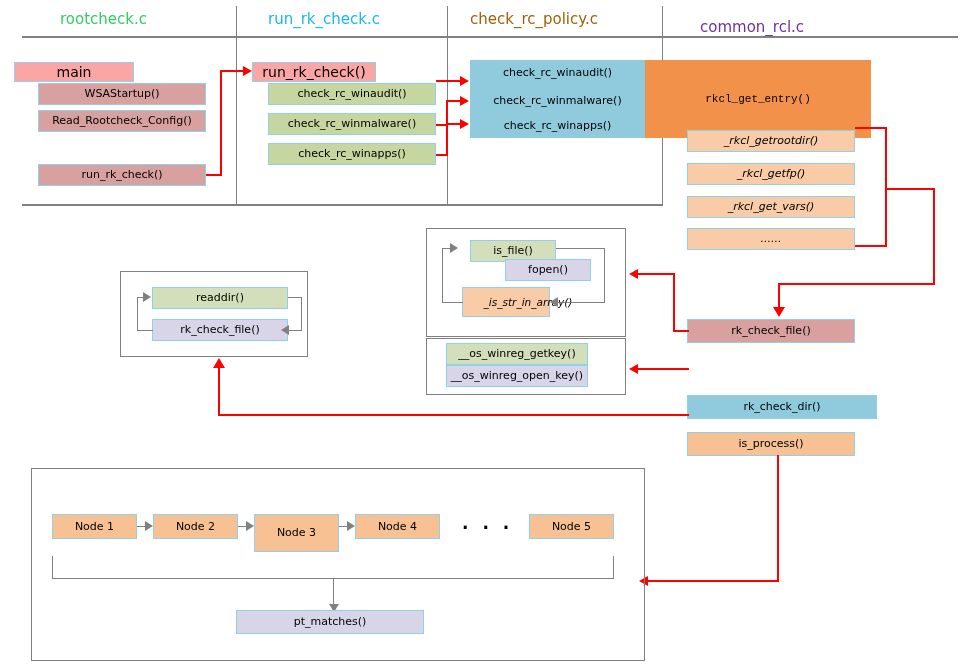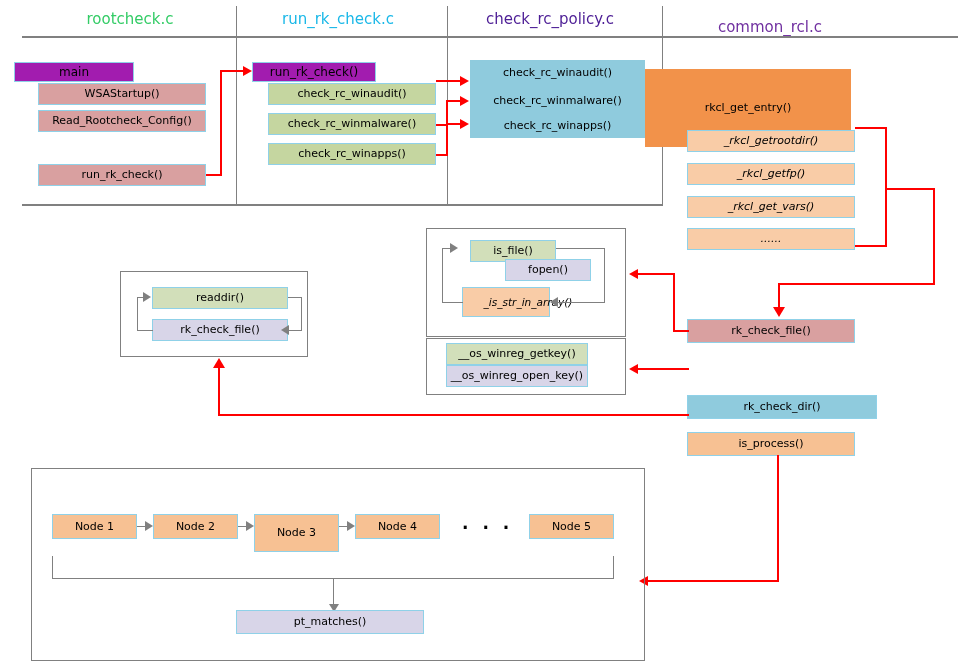--- a/index.html
+++ b/index.html
@@ -14,21 +14,21 @@
     height: 667px;
     background: #ffffff;
     overflow: hidden;
   }
   
   .col-title {
     position: absolute;
     font-size: 15px;
     font-family: "DejaVu Sans", sans-serif;
     white-space: nowrap;
-    text-align: center;
+    text-align: left;
     line-height: 18px;
   }
   .divider-v {
     position: absolute;
     width: 1px;
     background: #808080;
   }
   .divider-h {
     position: absolute;
     height: 2px;
@@ -44,26 +44,26 @@
     font-size: 11px;
     color: #000000;
     text-align: center;
     line-height: 12px;
     padding: 0 2px;
     white-space: nowrap;
   }
   .box.wrap { white-space: normal; }
   .box-red {
     position: absolute;
-    background: #a21caf;
+    background: #fca5a5;
     border: 1px solid #8fd1e8;
     display: flex;
     align-items: center;
     justify-content: center;
-    font-size: 12px;
+    font-size: 14px;
     color: #000000;
     white-space: nowrap;
   }
   .c-rose   { background: #d9a0a0; }
   .c-green  { background: #c5d6a0; }
   .c-blue   { background: #8fcbdd; }
   .c-orange { background: #f7c193; }
   .c-orange-strong { background: #f2924a; border-color: #f2924a; }
   .c-lilac  { background: #d8d5e8; }
   .c-green-pale { background: #d2dfba; }
@@ -101,21 +101,21 @@
     font-weight: bold;
   }
 </style>
 </head>
 <body>
 
 <div id="canvas">
 
   <div class="col-title" style="left:60px; top:10px; width:140px; color:#33cc66;">rootcheck.c</div>
   <div class="col-title" style="left:268px; top:10px; width:140px; color:#1ab8e8;">run_rk_check.c</div>
-  <div class="col-title" style="left:470px; top:10px; width:160px; color:#4c1d95;">check_rc_policy.c</div>
+  <div class="col-title" style="left:470px; top:10px; width:160px; color:#a16207;">check_rc_policy.c</div>
   <div class="col-title" style="left:700px; top:18px; width:140px; color:#7030a0;">common_rcl.c</div>
 
   <div class="divider-v" style="left:236px; top:6px;  height:200px;"></div>
   <div class="divider-v" style="left:447px; top:6px;  height:200px;"></div>
   <div class="divider-v" style="left:662px; top:6px;  height:200px;"></div>
   <div class="divider-h" style="left:22px;  top:36px;  width:936px;"></div>
   <div class="divider-h" style="left:22px;  top:204px; width:640px;"></div>
 
   <div class="box-red" style="left:14px; top:62px; width:120px; height:20px;">main</div>
 
@@ -145,21 +145,21 @@
   <div class="seg-h red" style="left:436px; top:154px; width:12px;"></div>
   <div class="seg-v red" style="left:446px; top:123px; height:33px;"></div>
   <div class="seg-h red" style="left:446px; top:123px; width:16px;"></div>
   <div class="arrow arrow-r red-a" style="left:460px; top:119px;"></div>
 
   <div class="box c-blue" style="left:470px; top:60px; width:175px; height:78px; display:block; border-color:#8fcbdd;"></div>
   <div class="box" style="left:470px; top:62px; width:175px; height:22px; background:transparent; border:none;">check_rc_winaudit()</div>
   <div class="box" style="left:470px; top:90px; width:175px; height:22px; background:transparent; border:none;">check_rc_winmalware()</div>
   <div class="box" style="left:470px; top:115px; width:175px; height:22px; background:transparent; border:none;">check_rc_winapps()</div>
 
-  <div class="box c-orange-strong" style="left:645px; top:69px; width:206px; height:78px;">rkcl_get_entry()</div>
+  <div class="box c-orange-strong" style="left:645px; top:60px; width:226px; height:78px;font-family:Liberation Mono, monospace;">rkcl_get_entry()</div>
 
   <div class="box c-orange-pale" style="left:687px; top:130px; width:168px; height:22px;">_rkcl_getrootdir()</div>
   <div class="box c-orange-pale" style="left:687px; top:163px; width:168px; height:22px;">_rkcl_getfp()</div>
   <div class="box c-orange-pale" style="left:687px; top:196px; width:168px; height:22px;">_rkcl_get_vars()</div>
   <div class="box c-orange-pale" style="left:687px; top:228px; width:168px; height:22px;">......</div>
 
   <div class="seg-h red" style="left:855px; top:127px; width:32px;"></div>
   <div class="seg-v red" style="left:885px; top:127px; height:120px;"></div>
   <div class="seg-h red" style="left:855px; top:245px; width:32px;"></div>
   <div class="seg-h red" style="left:885px; top:188px; width:50px;"></div>

